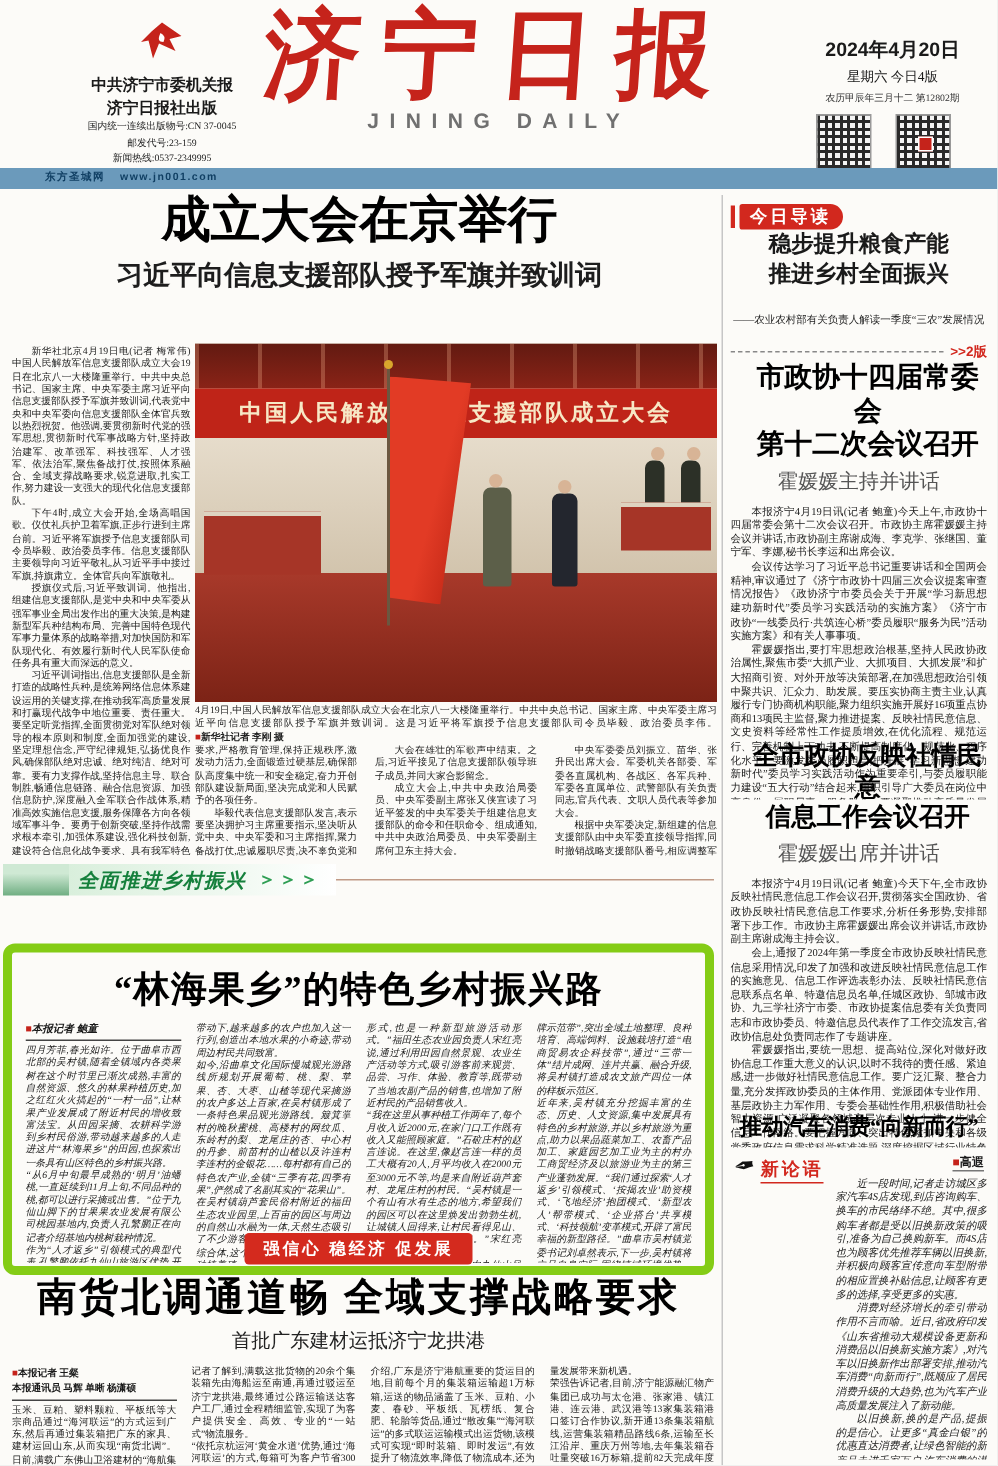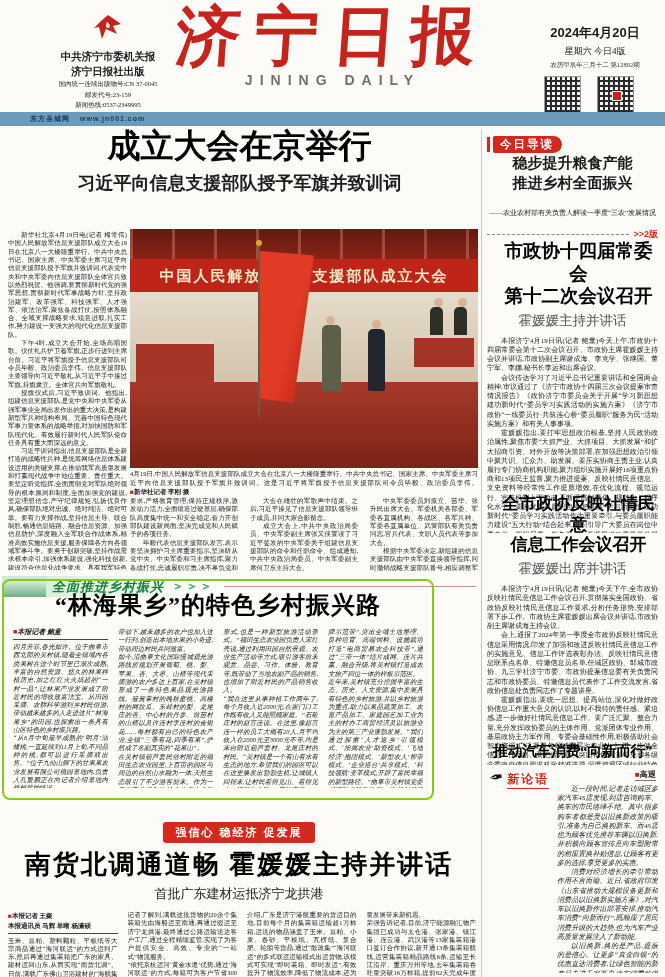--- a/index.html
+++ b/index.html
@@ -72,21 +72,21 @@
   .smallcols{flex:1;font-size:6.5px;line-height:1.28;text-align:justify;overflow:hidden;}
   .cont p:first-child{text-indent:0;}
   
   .rural-banner{position:absolute;left:2px;top:576px;width:474px;height:21px;display:flex;align-items:center;}
   .rb-img{width:44px;height:21px;background:linear-gradient(180deg,#cfe9d4 30%,#6fae82);flex:0 0 auto;}
   .rb-strip{display:flex;align-items:center;height:21px;padding:0 10px 0 6px;
             background:linear-gradient(90deg,#d9efdc,#ffffff);}
   .rb-text{font-weight:bold;font-size:13px;color:#15803c;font-style:italic;letter-spacing:1px;}
   .rb-arrows{font-weight:bold;font-size:12px;color:#2e9e53;margin-left:8px;letter-spacing:2px;}
   .rb-line{flex:1;height:0;border-top:1.5px solid #c09a86;}
-  .rural-box{position:absolute;left:2px;top:579px;width:432px;height:221px;border:2px solid #84cc16;
+  .rural-box{position:absolute;left:2px;top:629px;width:474px;height:221px;border:6px solid #84cc16;
              border-radius:8px;padding:5px 9px;overflow:hidden;}
   .rural-h{text-align:center;font-size:24px;font-weight:bold;letter-spacing:1px;margin:3px 0 7px;color:#000;}
   .rural-cols{display:flex;gap:10px;height:160px;overflow:hidden;font-style:italic;}
   .rural-col{flex:1;font-size:6.5px;line-height:1.28;text-align:justify;overflow:hidden;}
   .byline{display:block;font-size:7px;border-bottom:1px solid #444;padding-bottom:2px;margin-bottom:3px;font-weight:bold;}
   .byline .sq{color:#c5231b;}
   
   .freight{position:absolute;left:0;top:822px;width:478px;text-align:center;}
   .badge{display:inline-block;background:#d42a1e;color:#fff;font-family:"Liberation Sans","DejaVu Sans",sans-serif;
          font-weight:bold;font-size:11px;letter-spacing:2px;padding:3px 12px;border-radius:3px;}
@@ -252,21 +252,21 @@
         </div>
       <div class="rural-col cont">
           <p>牌示范带”,突出全域土地整理、良种培育、高端饲料、设施栽培打造“电商贸易农企科技带”,通过“三带一体”结片成网、连片共赢、融合升级,将吴村镇打造成农文旅产四位一体的样板示范区。</p>
           <p>近年来,吴村镇充分挖掘丰富的生态、历史、人文资源,集中发展具有特色的乡村旅游,并以乡村旅游为重点,助力以果品蔬菜加工、农畜产品加工、家庭园艺加工业为主的村办工商贸经济及以旅游业为主的第三产业蓬勃发展。“我们通过探索‘人才返乡’引领模式、‘按揭农业’助资模式、‘飞地经济’抱团模式、‘新型农人’帮带模式、‘企业搭台’共享模式、‘科技领航’变革模式,开辟了富民幸福的新型路径。”曲阜市吴村镇党委书记刘卓然表示,下一步,吴村镇将立足自身实际,围绕镇域环境优势、村庄规划建设、人居环境整治、产业发展等重点领域,走出一条富有山区特色的乡村振兴之路。</p>
         </div>
     </div>
   </div>
 
   <div class="freight">
     <span class="badge">强信心 稳经济 促发展</span>
-    <div class="freight-h">南货北调通道畅  霍媛媛主持并讲话</div>
+    <div class="freight-h">南货北调通道畅  全域支撑战略要求</div>
     <div class="freight-sub">首批广东建材运抵济宁龙拱港</div>
     <div class="freight-cols">
       <div class="freight-col">
         <span class="byline2"><span class="sq" style="color:#c5231b">■</span><span>本报记者 王粲</span><br><span>本报通讯员 马辉 单晰 杨潇硕</span></span>
         <div>
             <p>玉米、豆粕、塑料颗粒、平板纸等大宗商品通过“海河联运”的方式运到广东,然后再通过集装箱把广东的家具、建材运回山东,从而实现“南货北调”。日前,满载广东佛山卫浴建材的“海航集6089”轮抵达济宁龙拱港,这标志着首批来自广东的家装建材经多式联运顺利抵达济宁。</p>
           </div>
       </div>
       <div class="freight-col">
           <p>记者了解到,满载这批货物的20余个集装箱先由海船运至南通,再通过驳运至济宁龙拱港,最终通过公路运输送达客户工厂,通过全程精细监管,实现了为客户提供安全、高效、专业的“一站式”物流服务。</p>

